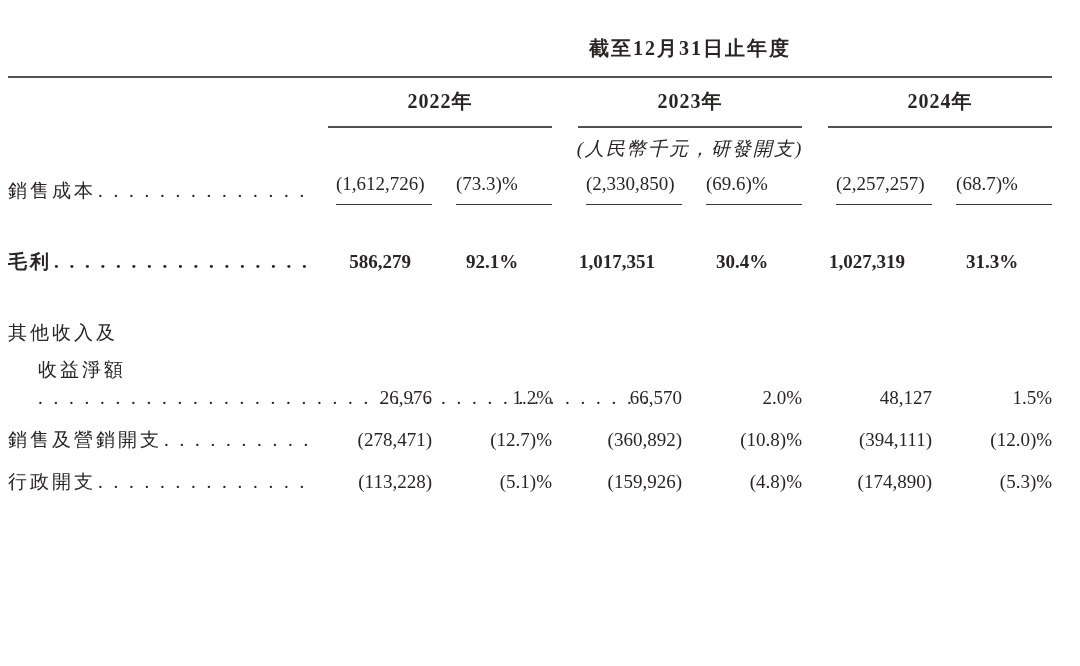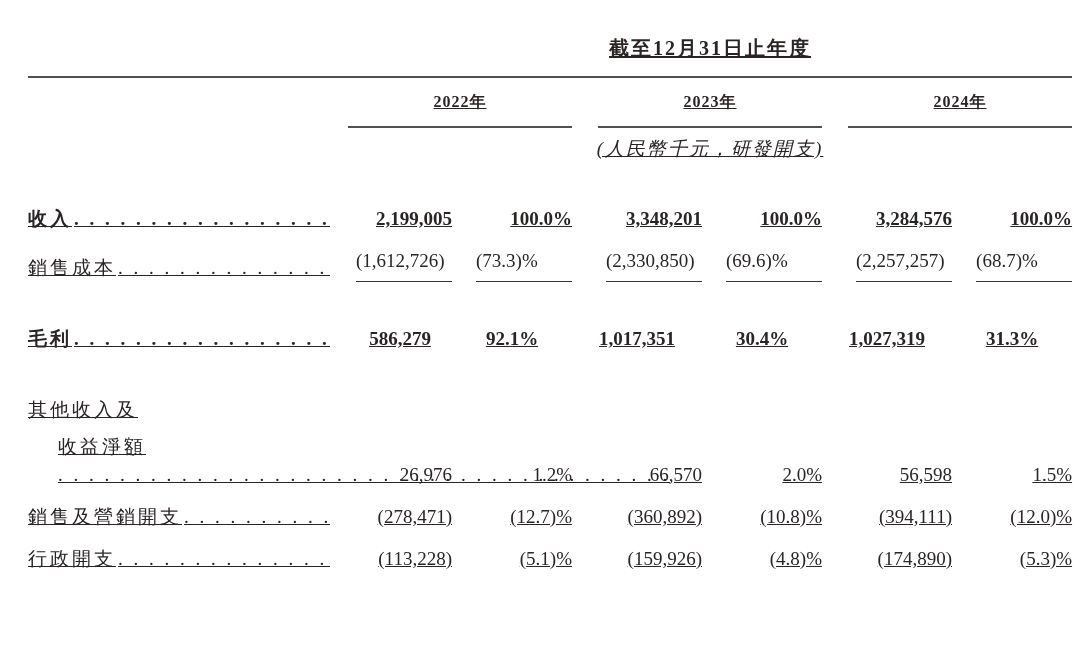--- a/index.html
+++ b/index.html
@@ -5,21 +5,21 @@
   html,body{margin:0;padding:0;}
   body{
     width:1080px;height:666px;overflow:hidden;background:#ffffff;
     color:#2a2425;
     font-family:"Liberation Serif","DejaVu Serif",serif;
     font-size:19px;
   }
   .page{position:relative;width:1080px;height:666px;}
   table.fin{
     border-collapse:collapse;table-layout:fixed;
-    margin:34px 0 0 28px;width:1044px;text-decoration:underline;
+    margin:34px 0 0 8px;width:1044px;
   }
   col.c-lbl{width:320px;}
   col.c-v1{width:104px;}
   col.c-p1{width:120px;}
   col.c-v2{width:130px;}
   col.c-p2{width:120px;}
   col.c-v3{width:130px;}
   col.c-p3{width:120px;}
   td{vertical-align:bottom;line-height:28px;padding:7px 0;}
 
@@ -27,21 +27,21 @@
   tr.t-period td{
     text-align:center;font-weight:700;font-size:20px;letter-spacing:2px;
     padding:0 0 14px 0;border-bottom:2.5px solid #545051;
   }
   tr.t-years td{padding:0;}
   tr.t-years .yline{
     border-bottom:2px solid #545051;text-align:center;
     padding:9px 0 10px 0;
   }
   tr.t-years .yline.offset{margin-left:26px;}
-  .year-label{font-weight:700;font-size:16px;letter-spacing:1px;}
+  .year-label{font-weight:700;font-size:20px;letter-spacing:1px;}
   tr.t-note td{
     text-align:center;font-style:italic;letter-spacing:2px;
     padding:7px 0 0 0;
   }
 
   
   td.lbl{padding-right:18px;}
   .lblwrap{display:flex;align-items:baseline;}
   .lbl-text{white-space:nowrap;letter-spacing:3px;}
   .dots{flex:1;overflow:hidden;white-space:nowrap;margin-left:2px;}
@@ -93,34 +93,20 @@
       <td colspan="2">
         <div class="yline offset"><span class="year-label">2024年</span></div>
       </td>
     </tr>
 
     <tr class="t-note">
       <td></td>
       <td colspan="6">(人民幣千元，研發開支)</td>
     </tr>
 
-    <tr class="r-bold first">
-      <td class="lbl">
-        <div class="lblwrap">
-              <span class="lbl-text">收入</span>
-              <span class="dots"></span>
-            </div>
-      </td>
-      <td class="num">2,199,005</td>
-      <td class="pct">100.0%</td>
-      <td class="num">3,348,201</td>
-      <td class="pct">100.0%</td>
-      <td class="num">3,284,576</td>
-      <td class="pct">100.0%</td>
-    </tr>
 
     <tr class="r-underline">
       <td class="lbl">
         <div class="lblwrap">
               <span class="lbl-text">銷售成本</span>
               <span class="dots"></span>
             </div>
       </td>
       <td class="num"><span class="uline">(1,612,726)</span></td>
       <td class="pct"><span class="uline">(73.3)%</span></td>
@@ -163,21 +149,21 @@
       <td class="lbl">
         <div class="lblwrap indent">
               <span class="lbl-text">收益淨額</span>
               <span class="dots"></span>
             </div>
       </td>
       <td class="num">26,976</td>
       <td class="pct">1.2%</td>
       <td class="num">66,570</td>
       <td class="pct">2.0%</td>
-      <td class="num">56,598</td>
+      <td class="num">48,127</td>
       <td class="pct">1.5%</td>
     </tr>
 
     <tr>
       <td class="lbl">
         <div class="lblwrap">
               <span class="lbl-text">銷售及營銷開支</span>
               <span class="dots"></span>
             </div>
       </td>

